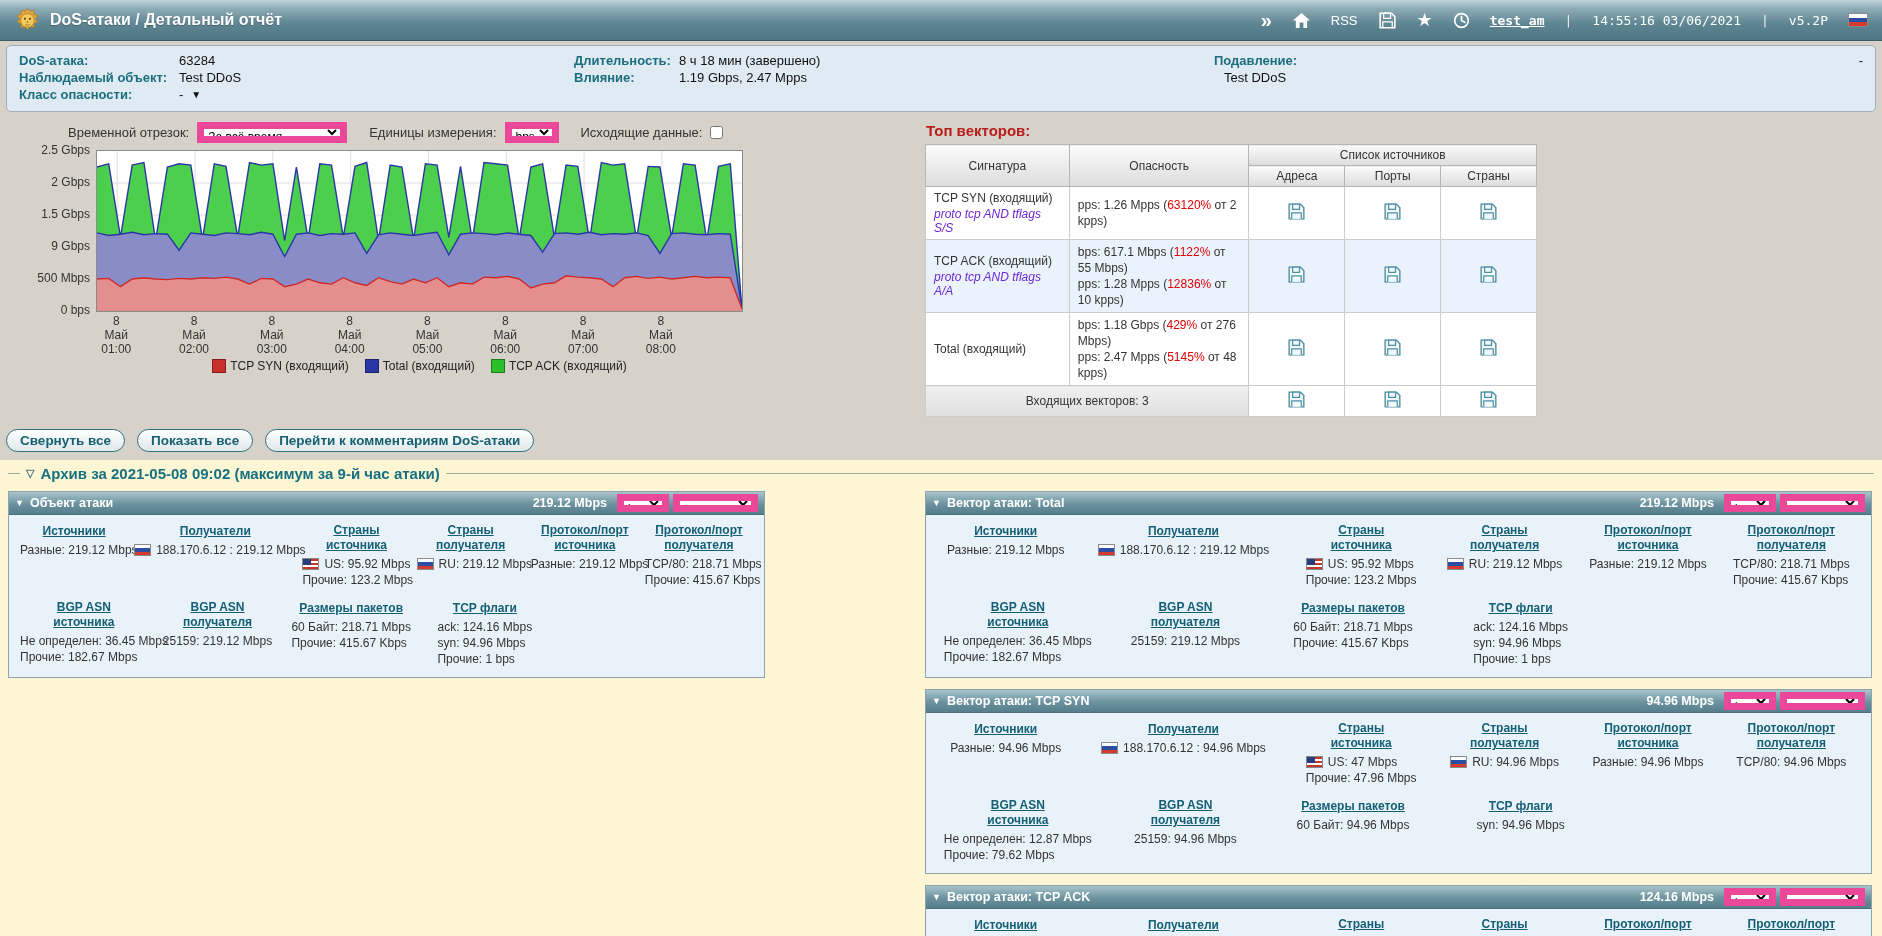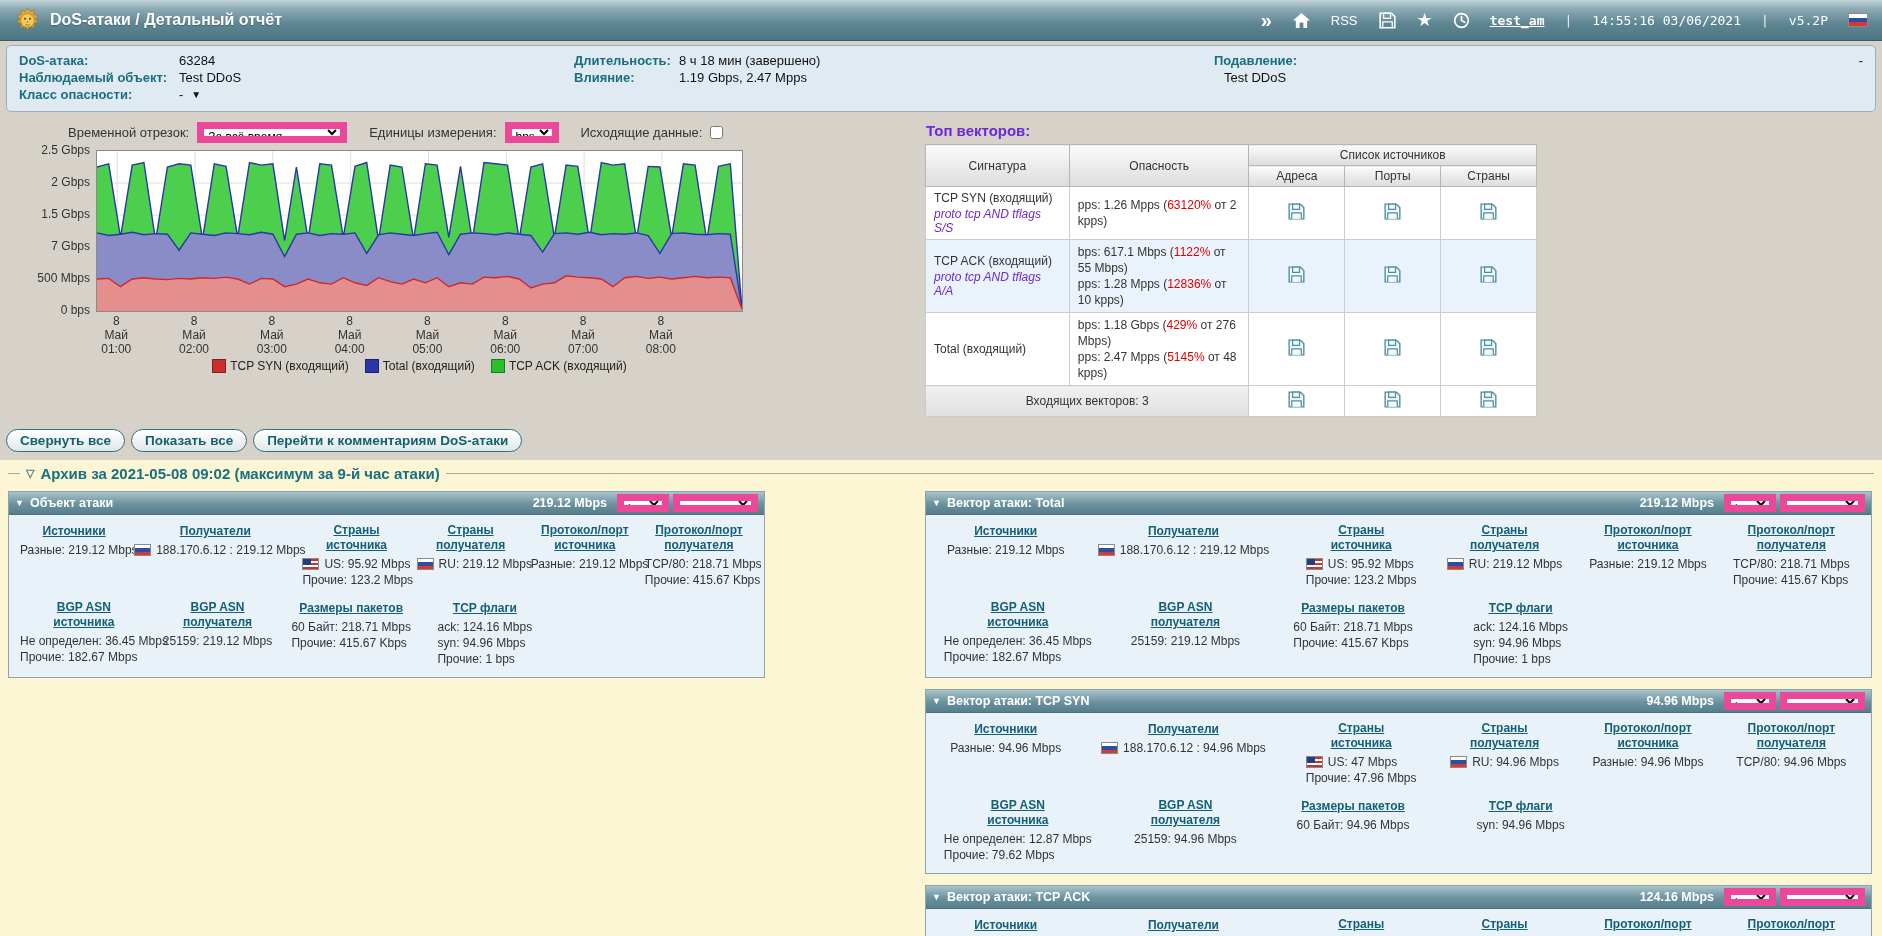--- a/index.html
+++ b/index.html
@@ -57,37 +57,37 @@
   .yaxis{width:96px;flex:0 0 96px;position:relative;height:160px;font-size:12px;color:#333;}
   .ylab{position:absolute;right:6px;white-space:nowrap;}
   .plot{width:645px;height:160px;border:1px solid #8a8a8a;background:#fff;position:relative;}
   .xlabels{position:relative;height:44px;margin-left:96px;width:647px;font-size:12px;color:#333;margin-top:2px;}
   .xtick{position:absolute;transform:translateX(-50%);text-align:center;line-height:14px;white-space:nowrap;}
   .chart-legend{display:flex;gap:16px;justify-content:center;margin-left:96px;width:647px;font-size:12px;color:#222;margin-top:1px;}
   .leg-item{display:flex;align-items:center;gap:4px;}
   .leg-swatch{width:12px;height:12px;display:inline-block;border:1px solid rgba(0,0,0,.35);}
   
   .vectors-col{margin-left:160px;width:612px;flex:0 0 612px;}
-  .vectors-title{color:#6d28d9;font-weight:bold;font-size:15px;margin:0 0 5px 1px;}
+  .vectors-title{color:#b91c1c;font-weight:bold;font-size:15px;margin:0 0 5px 1px;}
   .tv-table{border-collapse:collapse;width:612px;background:#fff;border:1px solid #999;font-size:12px;}
   .tv-table th{
     background:linear-gradient(180deg,#fbfbfb,#dcdcdc);
     border:1px solid #b5b5b5;font-weight:normal;color:#333;padding:3px 4px;
   }
   .tv-table td{border:1px solid #ccc;padding:4px 8px;vertical-align:middle;}
   .tv-table tr.alt td{background:#eaf3fb;}
   .sig-name{color:#333;}
   .sig-filter{color:#6d28d9;font-style:italic;margin-top:2px;}
   .danger-line{color:#333;line-height:16px;}
   .red{color:#e00000;}
   .tv-save{text-align:center !important;}
   .save-btn{display:inline-block;cursor:pointer;line-height:0;}
   .tv-foot{background:linear-gradient(180deg,#f1f1f1,#dfdfdf);text-align:center;color:#333;}
   
-  .buttons-row{margin:12px 0 0 6px;display:flex;gap:6px;flex:0 0 auto;}
+  .buttons-row{margin:12px 0 0 6px;display:flex;gap:12px;flex:0 0 auto;}
   .btn{
     border:1px solid #35707e;border-radius:12px;
     background:linear-gradient(180deg,#ffffff,#dfe8ea);
     color:#16606f;font-weight:bold;font-size:13.5px;padding:3px 13px;cursor:pointer;
     font-family:"Liberation Sans",sans-serif;
   }
   
   .archive{margin-top:8px;background:#fcf6d5;padding:0 8px 10px 8px;flex:1;}
   .arch-legend{display:flex;align-items:center;gap:6px;padding-top:5px;color:#17707f;font-weight:bold;font-size:15px;}
   .arch-line{height:0;border-top:1px solid #9fae9f;}
@@ -218,21 +218,21 @@
       <span class="ctrl-label" style="margin-left:14px;">Единицы измерения:</span>
       <select id="units-select" style="width:54px;"><option>bps</option></select>
       <span class="ctrl-label" style="margin-left:14px;">Исходящие данные:</span>
       <input type="checkbox" style="width: 13px; height: 13px; margin: 0px;">
     </div>
     <div class="chart-wrap">
       <div class="yaxis" id="y-axis">
           <div class="ylab" style="top: -7px;">2.5 Gbps</div>
           <div class="ylab" style="top: 25px;">2 Gbps</div>
           <div class="ylab" style="top: 57px;">1.5 Gbps</div>
-          <div class="ylab" style="top: 89px;">7 Gbps</div>
+          <div class="ylab" style="top: 89px;">9 Gbps</div>
           <div class="ylab" style="top: 121px;">500 Mbps</div>
           <div class="ylab" style="top: 153px;">0 bps</div>
         </div>
       <div class="plot">
         <svg id="chart-svg" width="645" height="160" viewBox="0 0 645 160" preserveAspectRatio="none" style="position:absolute;left:0;top:0;">
             <line x1="0" y1="32" x2="645" y2="32" stroke="#dedede" stroke-width="1"></line>
             <line x1="0" y1="64" x2="645" y2="64" stroke="#dedede" stroke-width="1"></line>
             <line x1="0" y1="96" x2="645" y2="96" stroke="#dedede" stroke-width="1"></line>
             <line x1="0" y1="128" x2="645" y2="128" stroke="#dedede" stroke-width="1"></line>
             <line x1="20.229191797346203" y1="0" x2="20.229191797346203" y2="160" stroke="#dedede" stroke-width="1"></line>

